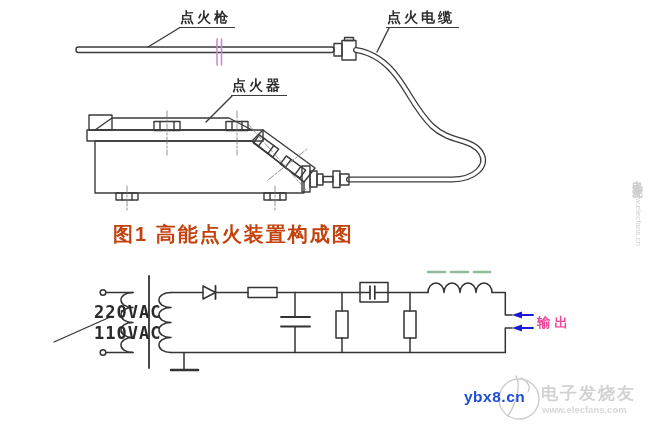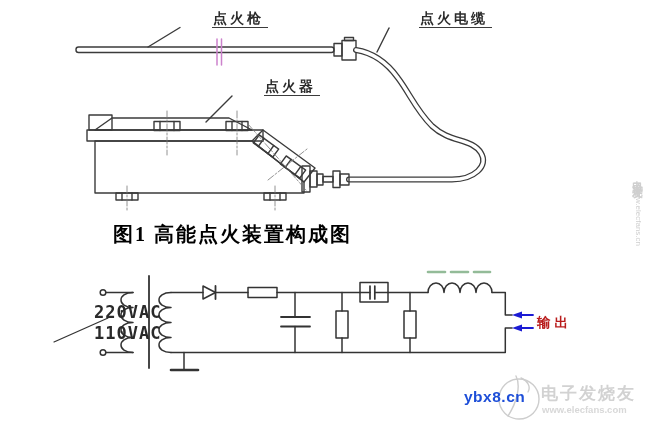--- a/index.html
+++ b/index.html
@@ -1,27 +1,27 @@
 <!DOCTYPE html>
 <html><head>
 <meta charset="utf-8">
 <style>
   html,body{margin:0;padding:0;background:#ffffff;}
   .stage{position:relative;width:648px;height:430px;background:#ffffff;overflow:hidden;
          font-family:"Liberation Sans","DejaVu Sans",sans-serif;}
   svg{position:absolute;left:0;top:0;}
   .lbl{position:absolute;color:#2b2b2b;white-space:nowrap;}
-  .part-label{font-family:Liberation Sans, sans-serif;font-weight:bold;
+  .part-label{font-family:Liberation Mono, monospace;font-weight:bold;
               font-size:14px;letter-spacing:3px;border-bottom:1.6px solid #3b3b3b;
-              padding:0 4px 1px 1px;line-height:15px;margin-left:33px;}
-  .caption{font-family:Liberation Serif, serif;font-weight:bold;
-           font-size:20px;color:#000000;}
+              padding:0 4px 1px 1px;line-height:15px;}
+  .caption{font-family:Liberation Sans, sans-serif;font-weight:bold;
+           font-size:20px;color:#c2410c;}
   .vac{font-family:"DejaVu Sans Mono","Liberation Mono",monospace;font-weight:bold;
        font-size:17px;letter-spacing:1px;color:#2a2a2a;margin-left:38px;}
-  .out{font-weight:bold;font-size:13.5px;letter-spacing:4px;color:#b91c1c;}
+  .out{font-weight:bold;font-size:13.5px;letter-spacing:4px;color:#ec4899;}
   .wm-site{font-weight:bold;font-size:15.5px;color:#1d4ed8;letter-spacing:0.5px;}
   .wm-brand{font-weight:bold;font-size:17px;color:#d2d2d2;letter-spacing:2px;}
   .wm-url{font-weight:bold;font-size:9.5px;color:#d8d8d8;text-align:center;}
   .edge-wm{position:absolute;left:631px;top:172px;writing-mode:vertical-rl;
            text-align:left;color:#cfcfcf;line-height:14px;}
   .edge-wm .b{font-size:10.5px;font-weight:bold;letter-spacing:2px;}
   .edge-wm .u{font-size:8px;letter-spacing:0;}
 </style>
 </head>
 <body>

